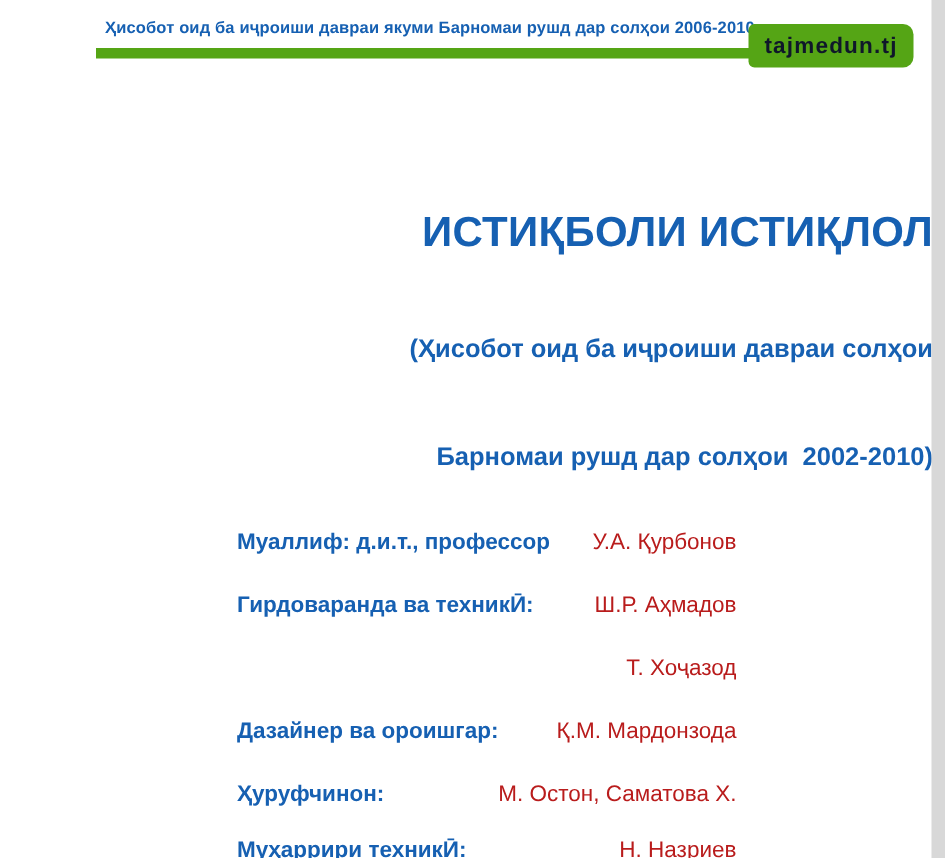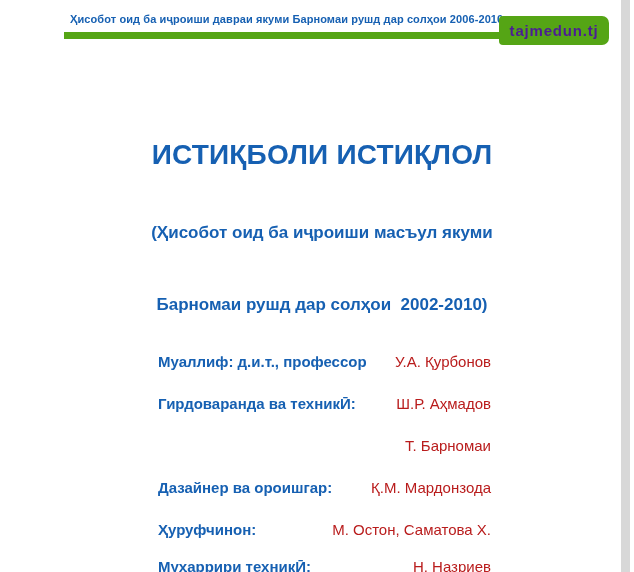--- a/index.html
+++ b/index.html
@@ -33,37 +33,37 @@
     background: var(--accent-green, #55a515);
   }
   .site-badge {
     position: absolute;
     left: 499px;
     top: 16px;
     width: 110px;
     height: 29px;
     background: var(--accent-green, #55a515);
     border-radius: 4px 7px 7px 4px;
-    color: #4c1d95;
+    color: #0f172a;
     font-size: 15px;
     font-weight: bold;
     letter-spacing: 0.8px;
     display: flex;
     align-items: center;
     justify-content: center;
     cursor: pointer;
   }
 
   
   .title-block {
     position: absolute;
     left: 22px;
     top: 140px;
     width: 600px;
-    text-align: center;
+    text-align: right;
     color: var(--accent-blue, #1660b2);
   }
   .title-main {
     margin: 0;
     font-size: 28px;
     font-weight: bold;
     letter-spacing: 0.2px;
     line-height: 30px;
   }
   .title-sub {
@@ -115,35 +115,35 @@
 
 <div class="screen">
 
   <div class="report-line">Ҳисобот оид ба иҷроиши давраи якуми Барномаи рушд дар солҳои 2006-2010</div>
   <div class="green-rule"></div>
   <div class="site-badge">tajmedun.tj</div>
 
   <div class="title-block">
     <h1 class="title-main">ИСТИҚБОЛИ ИСТИҚЛОЛ</h1>
     <div class="title-sub">
-      <div>(Ҳисобот оид ба иҷроиши масъул якуми</div>
+      <div>(Ҳисобот оид ба иҷроиши давраи солҳои</div>
       <div>Барномаи рушд дар солҳои  2002-2010)</div>
     </div>
   </div>
 
   <div class="credit-row" style="top:309px">
     <span class="credit-label">Муаллиф: д.и.т., профессор</span>
     <span class="credit-value">У.А. Қурбонов</span>
   </div>
   <div class="credit-row" style="top:351px">
     <span class="credit-label">Гирдоваранда ва техникӢ:</span>
     <span class="credit-value">Ш.Р. Аҳмадов</span>
   </div>
   <div class="credit-row" style="top:393px">
-    <span class="credit-value">Т. Барномаи</span>
+    <span class="credit-value">Т. Хоҷазод</span>
   </div>
   <div class="credit-row" style="top:435px">
     <span class="credit-label">Дазайнер ва ороишгар:</span>
     <span class="credit-value">Қ.М. Мардонзода</span>
   </div>
   <div class="credit-row" style="top:477px">
     <span class="credit-label">Ҳуруфчинон:</span>
     <span class="credit-value">М. Остон, Саматова Х.</span>
   </div>
   <div class="credit-row" style="top:514px">

